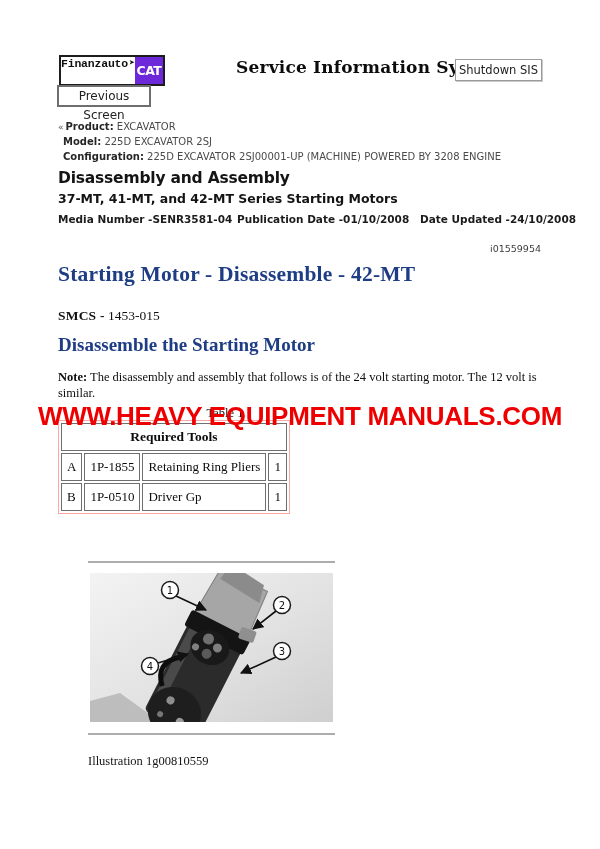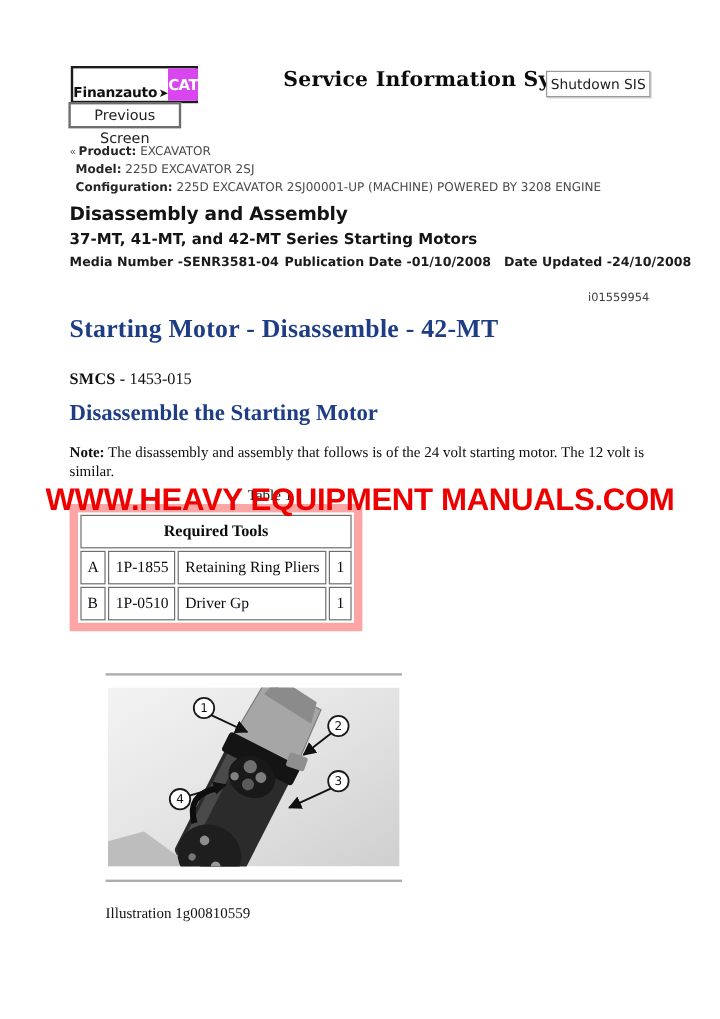--- a/index.html
+++ b/index.html
@@ -3,24 +3,24 @@
 <meta charset="utf-8">
 <style>
   :root{ --navy:#1e3d85; --wm:#ee0000; }
   html,body{margin:0;padding:0;background:#ffffff;}
   body{width:600px;height:849px;overflow:hidden;font-family:"DejaVu Sans",sans-serif;}
   #page{position:relative;width:600px;height:849px;background:#fff;}
 
   
   .logo{position:absolute;left:59px;top:55px;width:106px;height:31px;border:2px solid #1c1c1c;
         display:flex;align-items:stretch;background:#fff;box-sizing:border-box;}
-  .logo-text{flex:1;display:flex;align-items:flex-end;justify-content:center;
-             font-weight:bold;font-size:11.5px;color:#111;letter-spacing:-0.2px;}
+  .logo-text{flex:1;display:flex;align-items:flex-start;justify-content:center;
+             font-weight:bold;font-size:11.5px;color:#111;letter-spacing:-0.2px;font-family:Liberation Mono, monospace;}
   .logo-arrow{font-size:10px;margin-left:1px;}
-  .logo-cat{width:33px;background:#d946ef;color:#fff;display:flex;align-items:center;justify-content:center;
+  .logo-cat{width:33px;background:#6d28d9;color:#fff;display:flex;align-items:center;justify-content:center;
             font-weight:bold;font-size:12.5px;font-family:"DejaVu Sans",sans-serif;letter-spacing:-0.5px;}
   .sis-title{position:absolute;left:236px;top:57px;font-family:"DejaVu Serif",serif;
              font-weight:bold;font-size:17px;color:#0c0c0c;letter-spacing:0.2px;}
   .btn{position:absolute;background:#fff;color:#222;text-align:center;box-sizing:border-box;cursor:pointer;}
   .btn-shutdown{left:455px;top:59px;width:87px;height:22px;line-height:20px;font-size:11.5px;
                 border:1px solid #9a9a9a;box-shadow:1px 1px 0 #c9c9c9;}
   .btn-prev{left:57px;top:85px;width:94px;height:22px;line-height:19px;font-size:12px;
             border:2px solid #6e6e6e;}
 
   
@@ -52,21 +52,21 @@
 
   
   .watermark{position:absolute;left:29px;top:401px;width:542px;z-index:6;
              font-family:"Liberation Sans",sans-serif;font-weight:bold;font-size:26px;
              color:var(--wm);white-space:nowrap;letter-spacing:-0.3px;text-align:center;}
 
   
   .tbl-caption{position:absolute;left:58px;top:406px;width:334px;text-align:center;
                font-family:"Liberation Serif",serif;font-size:12.5px;color:#111;z-index:2;}
   table.req{position:absolute;left:58px;top:420px;border-collapse:separate;border-spacing:2px;
-            background:#fff;border:7px solid #fca5a5;font-family:"Liberation Serif",serif;
+            background:#fff;border:1px solid #fca5a5;font-family:"Liberation Serif",serif;
             font-size:13px;color:#0c0c0c;z-index:1;}
   table.req th,table.req td{border:1px solid #6f6f6f;padding:3px 5px;height:20px;
                             text-align:left;vertical-align:middle;background:#fff;}
   table.req th.span{ text-align:center;font-size:13.5px;}
   table.req th.ctr{text-align:center;}
   .w-tool{width:36px;} .w-part{width:82px;} .w-desc{width:120px;} .w-qty{width:56px;}
 
   
   .illus{position:absolute;left:88px;top:561px;width:247px;}
   .rule{border-top:2px solid #adadad;height:0;}

